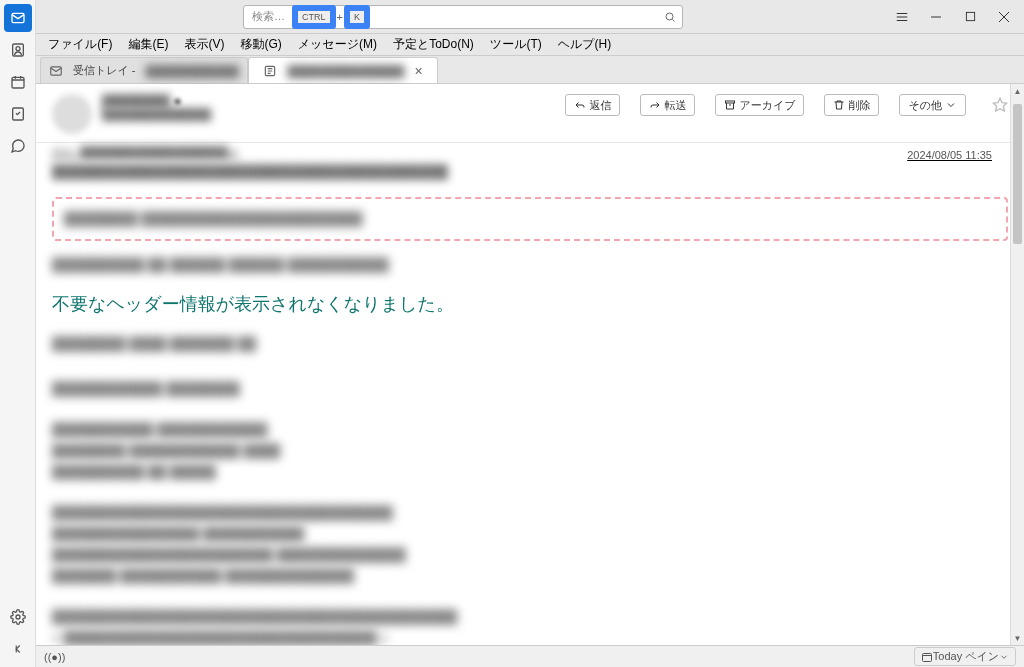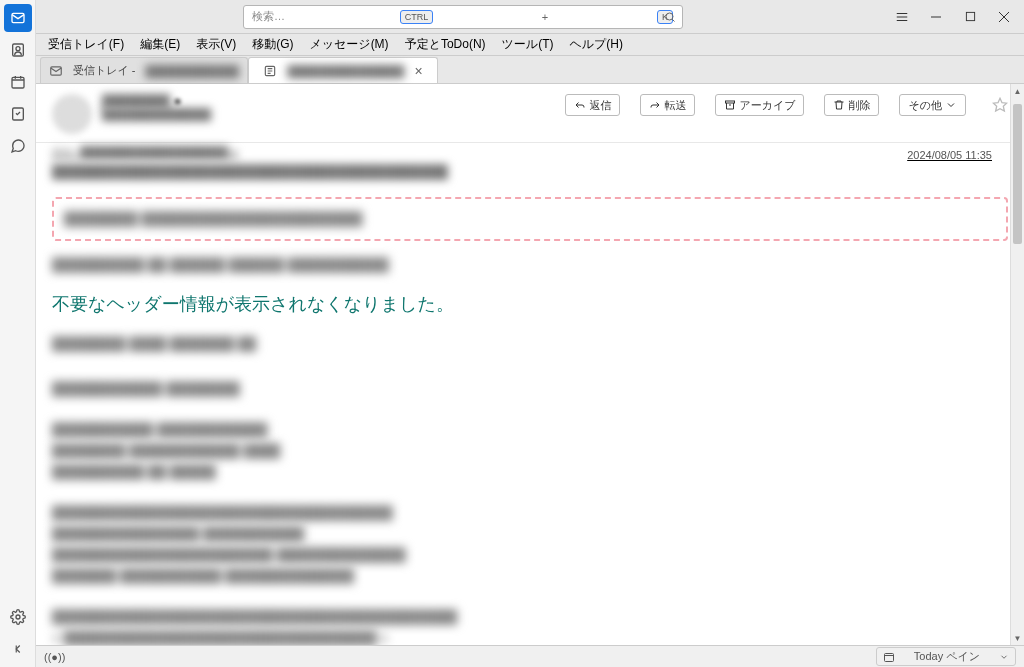--- a/index.html
+++ b/index.html
@@ -33,26 +33,25 @@
   height: 24px;
   background: #fff;
   border: 1px solid #b5b5b5;
   border-radius: 3px;
   display: flex;
   align-items: center;
   padding: 0 8px;
   font-size: 11px;
   color: #666;
   position: relative;
-  justify-content: space-between;
 }
 .search-hint { color: #888; margin-right: 6px; }
 .kbd {
   background: #eee;
-  border: 1px solid #3b82f6;
+  border: 6px solid #3b82f6;
   border-radius: 3px;
   padding: 1px 4px;
   font-size: 9px;
   font-family: sans-serif;
   color: #555;
   margin: 0 1px;
 }
 .search-icon {
   position: absolute;
   right: 6px;
@@ -264,21 +263,21 @@
   display: flex;
   align-items: center;
   padding: 0 8px;
   font-size: 11px;
   color: #555;
 }
 .status-left { flex: 1; display:flex; align-items:center; gap:6px;}
 .status-btn {
   display: flex;
   align-items: center;
-  gap: 19px;
+  gap: 0;
   border: 1px solid #ccc;
   padding: 1px 6px;
   border-radius: 3px;
   cursor: pointer;
 }
 svg { display: block; }
 </style>
 </head>
 <body>
 
@@ -362,21 +361,21 @@
     </div>
     <div class="window-btn">
       <svg width="12" height="12" viewBox="0 0 12 12">
           <path d="M1 1l10 10M11 1L1 11" stroke="currentColor" stroke-width="1"></path>
         </svg>
     </div>
   </div>
 </div>
 
 <div class="menubar">
-  <div class="menu-item">受信トレイ(F)</div>
+  <div class="menu-item">ファイル(F)</div>
   <div class="menu-item">編集(E)</div>
   <div class="menu-item">表示(V)</div>
   <div class="menu-item">移動(G)</div>
   <div class="menu-item">メッセージ(M)</div>
   <div class="menu-item">予定とToDo(N)</div>
   <div class="menu-item">ツール(T)</div>
   <div class="menu-item">ヘルプ(H)</div>
 </div>
 
 <div class="tabbar">

